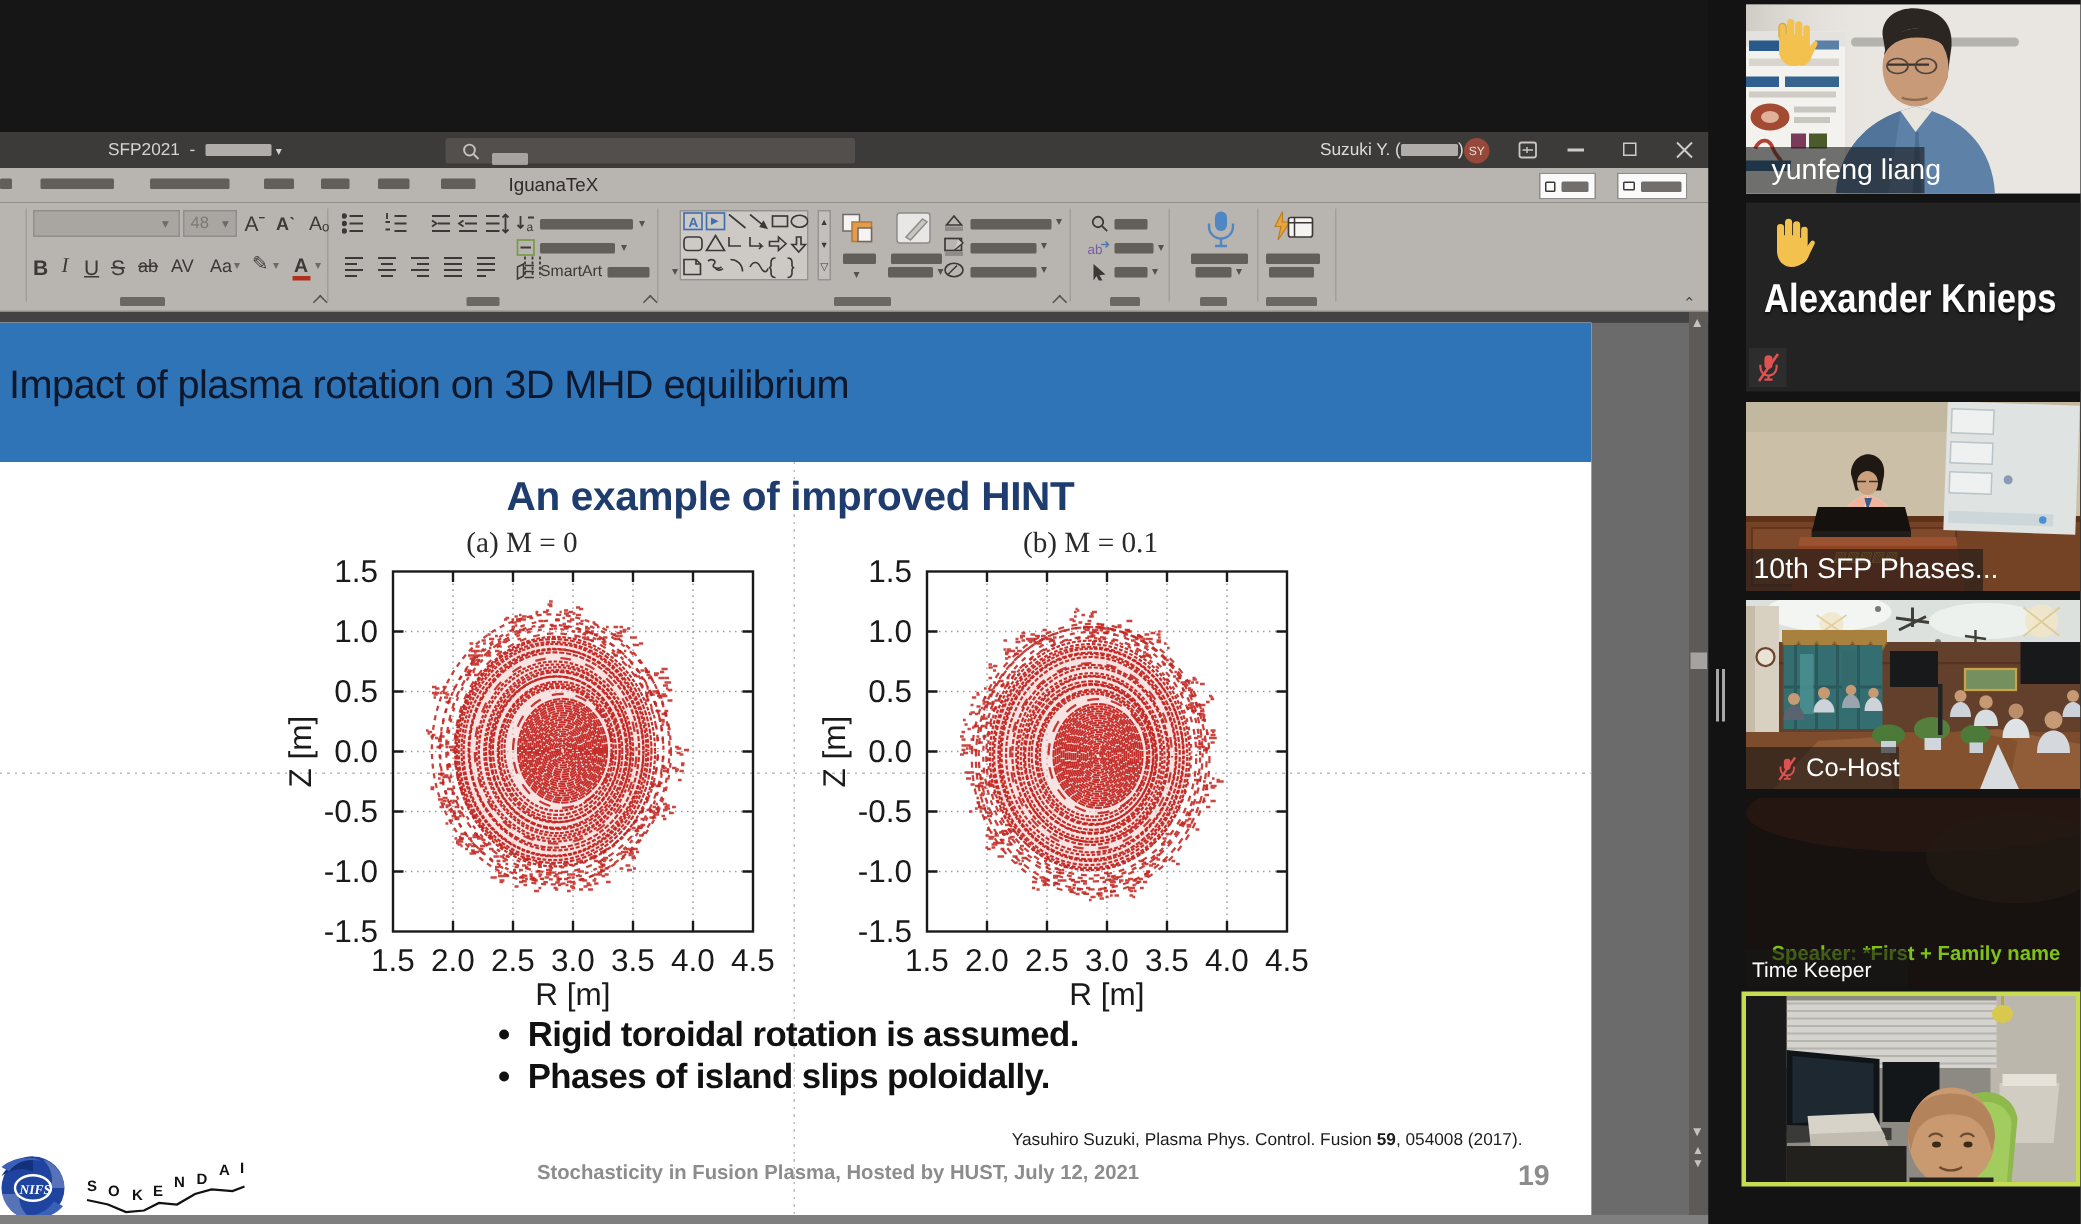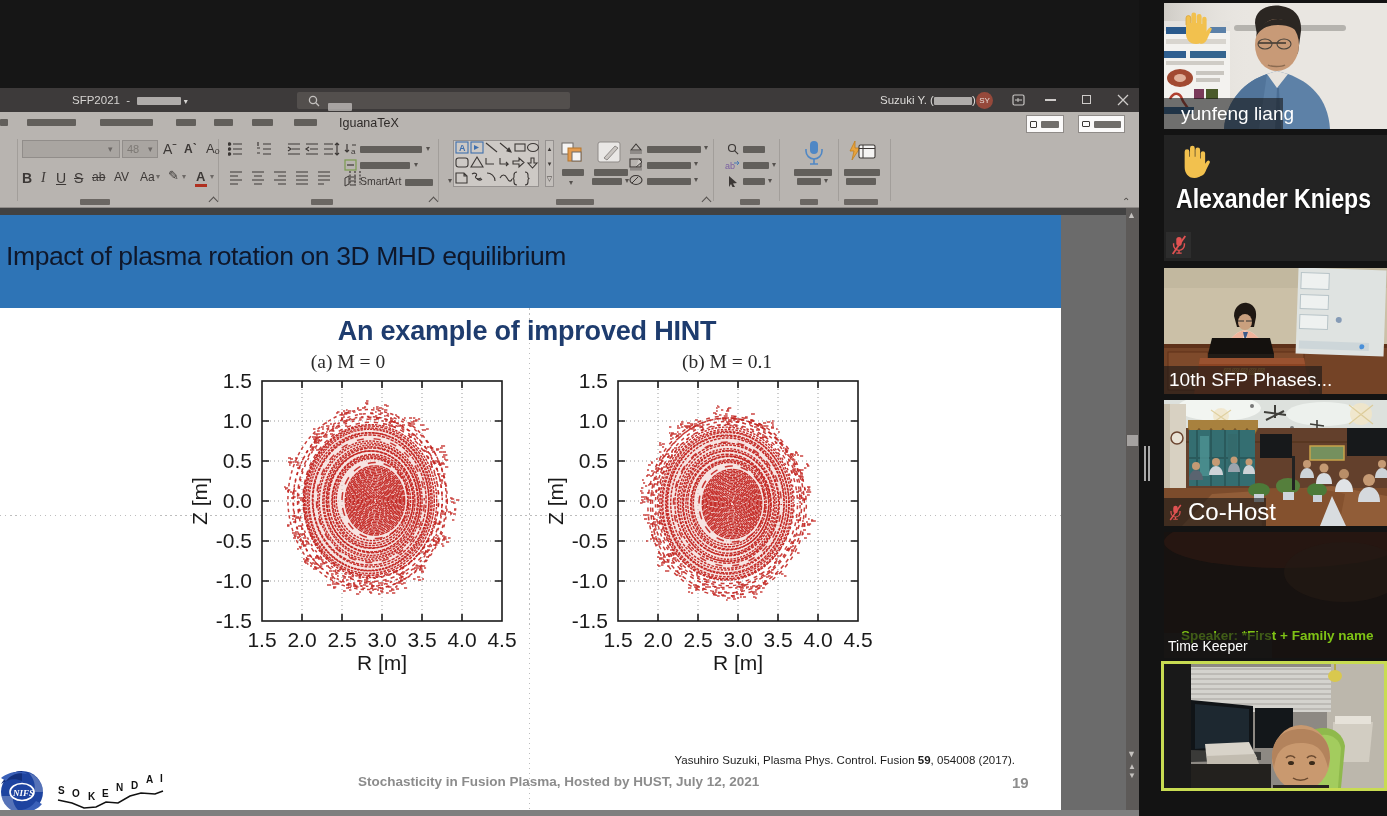--- a/index.html
+++ b/index.html
@@ -400,25 +400,26 @@
         <text x="698" y="432" text-anchor="middle" font-size="21" fill="#1a1a1a">2.5</text>
         <text x="738" y="432" text-anchor="middle" font-size="21" fill="#1a1a1a">3.0</text>
         <text x="778" y="432" text-anchor="middle" font-size="21" fill="#1a1a1a">3.5</text>
         <text x="818" y="432" text-anchor="middle" font-size="21" fill="#1a1a1a">4.0</text>
         <text x="858" y="432" text-anchor="middle" font-size="21" fill="#1a1a1a">4.5</text>
         <text x="563" y="286.0" font-size="21" fill="#1a1a1a" text-anchor="middle" transform="rotate(-90 563 286.0)">Z [m]</text>
         <text x="738.0" y="455" text-anchor="middle" font-size="21" fill="#1a1a1a">R [m]</text>
         <text x="727" y="153" text-anchor="middle" font-size="19.5" font-family="Liberation Serif, serif" fill="#2a2a2a">(b) M = 0.1</text>
       </svg>
 
+  <div class="abs" style="left:332px;top:461px;font-size:23.2px;font-weight:bold;color:#111;letter-spacing:-0.4px;line-height:27.5px">•&nbsp;&nbsp;Rigid toroidal rotation is assumed.<br>•&nbsp;&nbsp;Phases of island slips poloidally.</div>
 
   <div class="abs" style="left:615px;top:539px;width:400px;text-align:right;font-size:11.5px;color:#1c1c1c">Yasuhiro Suzuki, Plasma Phys. Control. Fusion <b>59</b>, 054008 (2017).</div>
 
   <div class="abs" style="left:358px;top:559px;font-size:13.5px;font-weight:bold;color:#8c8c8c">Stochasticity in Fusion Plasma, Hosted by HUST, July 12, 2021</div>
-  <div class="abs" style="left:1012px;top:559px;font-size:15px;font-weight:bold;color:#8c8c8c">19</div>
+  <div class="abs" style="left:1012px;top:559px;font-size:19px;font-weight:bold;color:#8c8c8c">19</div>
 
   <svg class="abs" style="left:-8px;top:553px" width="185" height="50">
     <g>
       <circle cx="30" cy="24" r="21" fill="#1e44a0"></circle>
       <path d="M30 3c-10 0-16 5-21 13 7-5 14-6 21-3z" fill="#13307d"></path>
       <path d="M51 24c0-9-7-17-14-19 5 6 7 12 5 19z" fill="#fff" opacity="0.25"></path>
       <path d="M9 28c2 9 11 17 20 17-6-5-9-11-8-17z" fill="#fff" opacity="0.25"></path>
       <ellipse cx="30" cy="24" rx="12" ry="8.5" fill="#1e44a0" stroke="#fff" stroke-width="1.6"></ellipse>
       <text x="21" y="28" font-size="9" font-style="italic" font-weight="bold" fill="#fff" font-family="Liberation Serif,serif">NIFS</text>
       <path d="M9 10c8-7 22-8 26-4-8-2-16 0-21 7z" fill="#3a60b8"></path>
@@ -611,21 +612,21 @@
    <circle cx="180" cy="74" r="5" fill="#b98e68"></circle>
           <path d="M171 92c0-9 5-13 9-13s9 4 9 13z" fill="#e0e3e6"></path>
    <circle cx="205" cy="80" r="6" fill="#c59a74"></circle>
           <path d="M194 102c0-11 6-15 11-15s11 4 11 15z" fill="#d5d9dd"></path>
    <circle cx="218" cy="64" r="4" fill="#c59a74"></circle>
           <path d="M211 78c0-7 4-10 7-10s7 3 7 10z" fill="#cdd3d8"></path>
   </g>
   <rect x="128" y="56" width="3" height="34" fill="#222"></rect>
   <path d="M168 96l14 30h-26z" fill="#d8dcdf"></path>
  </svg>
- <div class="nlabel" style="width:102px;height:28px;font-size:24px;padding-left:4px">
+ <div class="nlabel" style="width:102px;height:28px;font-size:17px;padding-left:20px">
   <svg width="15" height="17" viewBox="0 0 20 22" style="margin-right:5px;flex:none">
           <rect x="7" y="2" width="6" height="10" rx="3" fill="#e05252"></rect>
           <path d="M4 9v2a6 6 0 0012 0V9" fill="none" stroke="#e05252" stroke-width="1.6"></path>
           <path d="M10 17v3M7 20h6" stroke="#e05252" stroke-width="1.6"></path>
           <path d="M17 1L3 21" stroke="#e05252" stroke-width="2"></path>
         </svg>
   Co-Host</div>
 </div>
 
 <div class="tile" style="top:532px;background:#171210">

